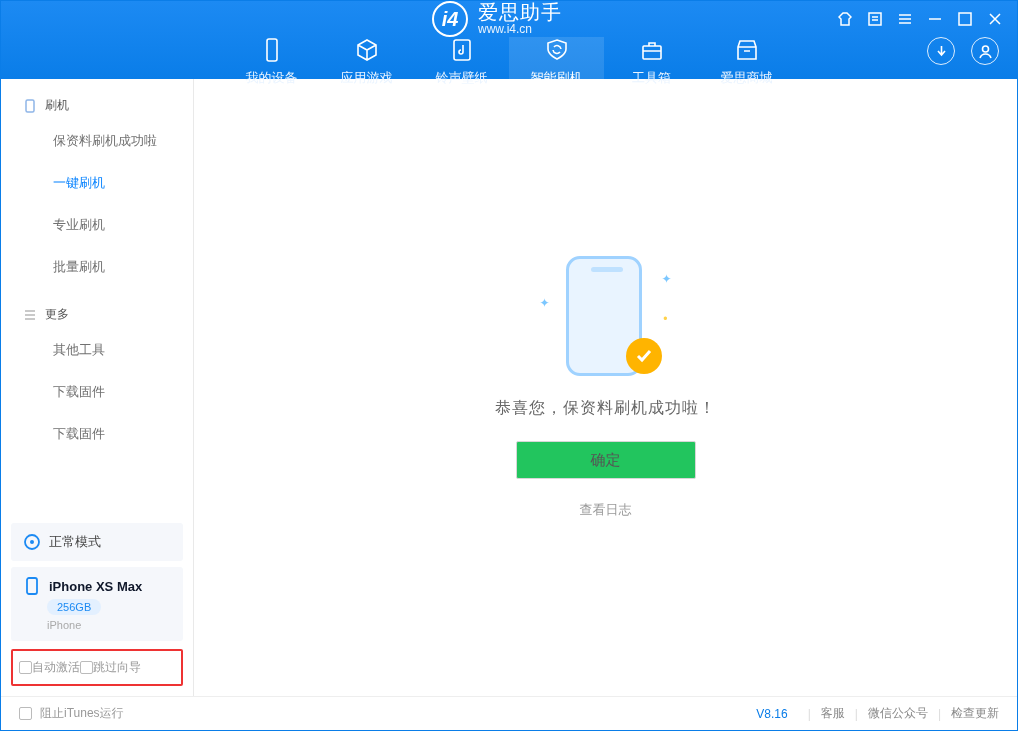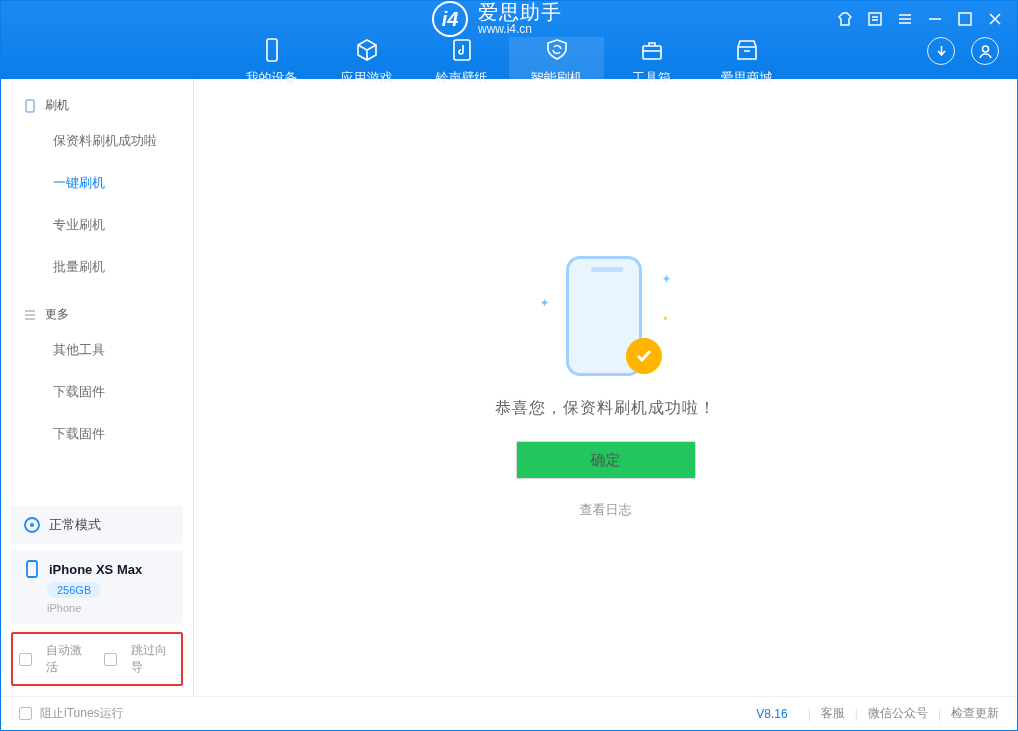--- a/index.html
+++ b/index.html
@@ -38,21 +38,21 @@
 .sb-item.active { color:#0a84ff; }
 
 .sb-bottom { margin-top:auto; }
 .mode-card, .device-card { margin:6px 10px; padding:10px 12px; background:#f5f7fb; border-radius:3px; display:flex; align-items:center; gap:8px; font-size:13px; color:#444; }
 .mode-card svg,.device-card svg { width:18px; height:18px; stroke:#1c8af3; fill:none; stroke-width:1.8; }
 .device-card { flex-direction:column; align-items:flex-start; gap:4px; }
 .device-row { display:flex; gap:8px; align-items:center; font-weight:bold; color:#0f172a; }
 .capacity { font-size:11px; color:#1c8af3; background:#e3f0ff; border-radius:10px; padding:2px 10px; margin-left:24px; }
 .device-sub { font-size:11px; color:#aaa; margin-left:24px; }
 
-.opts-row { margin:8px 10px 10px 10px; padding:8px 6px; border:2px solid #e33; border-radius:2px; display:flex; gap:14px; font-size:12px; color:#999; align-items:center; }
+.opts-row { margin:8px 10px 10px 10px; padding:8px 6px; border:2px solid #e33; border-radius:2px; display:flex; font-size:12px; color:#999; align-items:center; }
 .chk { width:13px; height:13px; border:1px solid #bbb; border-radius:2px; display:inline-block; flex-shrink:0; }
 
 
 .main { flex:1; position:relative; display:flex; flex-direction:column; align-items:center; justify-content:center; gap:22px; }
 .illus { width:120px; height:120px; position:relative; }
 .phone { position:absolute; left:20px; top:0; width:76px; height:120px; border:3px solid #9fd2ff; border-radius:14px; background:#e9f4ff; }
 .phone:before { content:""; position:absolute; top:8px; left:22px; width:32px; height:5px; background:#bfe1ff; border-radius:3px; }
 .check { position:absolute; right:4px; bottom:2px; width:36px; height:36px; background:#ffb400; border-radius:50%; display:flex; align-items:center; justify-content:center; }
 .check svg { width:18px; height:18px; stroke:#fff; stroke-width:3; fill:none; }
 .sparkle { position:absolute; color:#7cc7ff; font-size:12px; }

